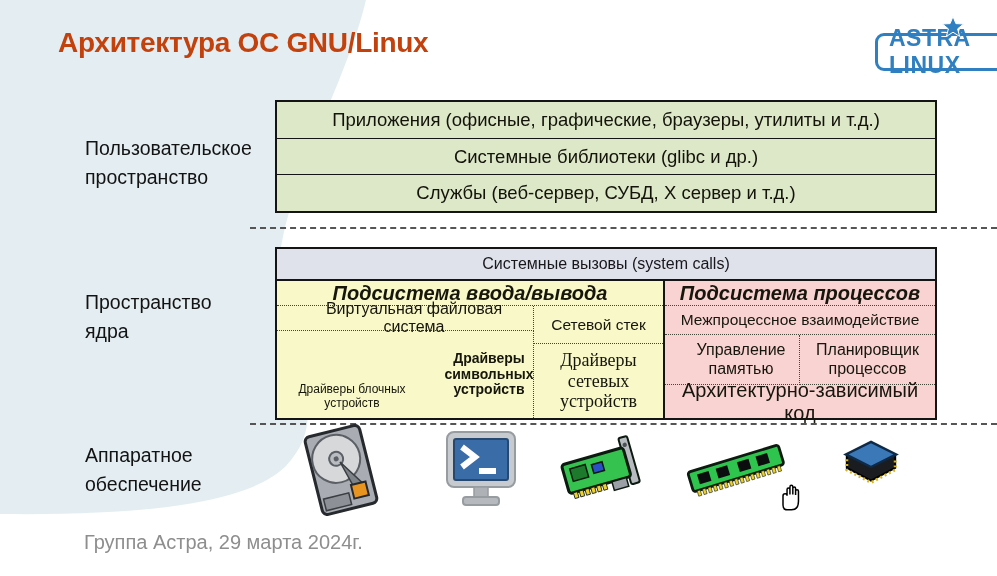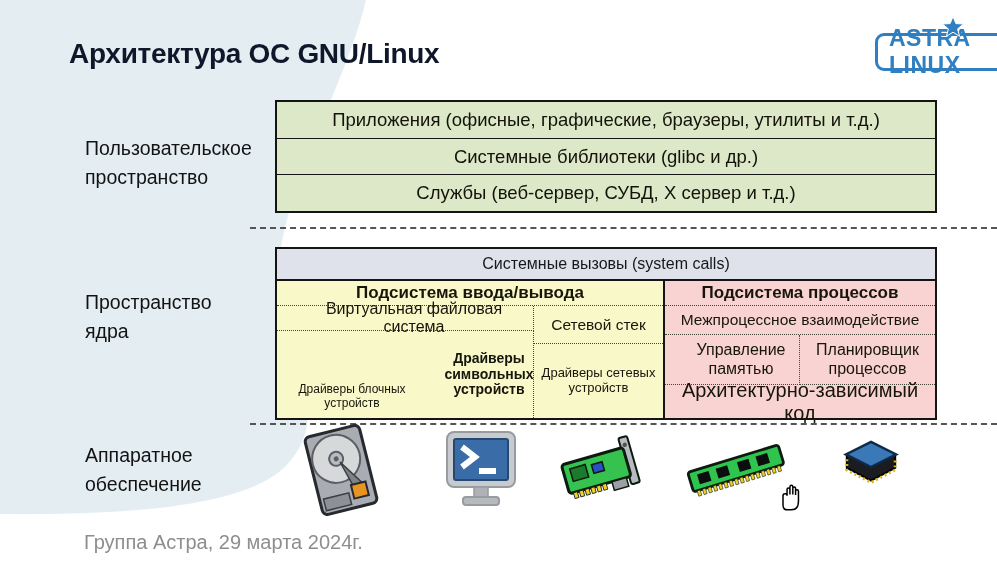--- a/index.html
+++ b/index.html
@@ -1,21 +1,21 @@
 <!DOCTYPE html>
 <html><head>
 <meta charset="utf-8">
 <style>
   html,body{margin:0;padding:0;background:#fff;}
   .slide{position:relative;width:997px;height:576px;overflow:hidden;background:#ffffff;
          font-family:"Liberation Sans", sans-serif;color:#141414;}
   .bg-blob{position:absolute;left:0;top:0;width:997px;height:576px;pointer-events:none;}
 
-  .title{position:absolute;left:55px;top:24px;margin:14px;font-size:28px;font-weight:700;
-         color:#0f172a;letter-spacing:-0.3px;}
+  .title{position:absolute;left:55px;top:24px;margin:3px;font-size:28px;font-weight:700;
+         color:#c2410c;letter-spacing:-0.3px;}
 
   .logo-box{position:absolute;left:875px;top:33px;width:170px;height:38px;border:3px solid #2f7fc1;
             border-radius:9px;background:#fff;display:flex;align-items:center;box-sizing:border-box;
             padding-left:11px;font-weight:700;font-size:23px;color:#2f7fc1;letter-spacing:0.5px;}
   .logo-star{position:absolute;left:941px;top:15px;width:24px;height:24px;}
 
   .side-label{position:absolute;left:85px;font-size:19.5px;line-height:1.5;color:#131313;
               white-space:pre-line;}
   .lbl-user{top:134px;} .lbl-kernel{top:288px;} .lbl-hw{top:441px;}
 
@@ -30,21 +30,21 @@
   .kernel-box{position:absolute;left:275px;top:247px;width:662px;height:173px;box-sizing:border-box;
               border:2px solid #141414;display:flex;flex-direction:column;background:#f8f8c8;}
   .syscalls{height:30px;flex:none;background:#dfe2ea;border-bottom:2px solid #141414;
             display:flex;align-items:center;justify-content:center;font-size:16px;color:#17171c;}
   .kernel-body{flex:1;display:flex;}
   .io-col{width:388px;flex:none;position:relative;background:#f8f8c8;border-right:2px solid #141414;
           box-sizing:border-box;}
   .proc-col{flex:1;position:relative;background:#f9d2d2;}
   .cell{position:absolute;display:flex;align-items:center;justify-content:center;text-align:center;
         box-sizing:border-box;line-height:1.14;color:#16160c;padding:1px 2px;}
-  .hdr{font-weight:700;font-size:17px;}
+  .hdr{font-weight:700;font-size:20px;font-style:italic;}
   .dot-r{border-right:1.5px dotted #45453a;padding-left:20px;} .dot-b{border-bottom:1.5px dotted #45453a;}
 
   .hw-icon{position:absolute;}
   .footer{position:absolute;left:47px;top:531px;font-size:20px;color:#8e8e8e;margin-left:37px;}
 </style>
 </head>
 <body>
 
 <div class="slide">
 
@@ -78,21 +78,21 @@
 
   <div class="kernel-box">
     <div class="syscalls">Системные вызовы (system calls)</div>
     <div class="kernel-body">
       <div class="io-col">
         <div class="cell hdr dot-b" style="left:0;top:0;width:386px;height:25px;">Подсистема ввода/вывода</div>
         <div class="cell dot-r dot-b" style="left:0;top:25px;width:257px;height:25px;font-size:16px;">Виртуальная файловая система</div>
         <div class="cell dot-b" style="left:257px;top:25px;width:129px;height:38px;font-size:15.5px;">Сетевой стек</div>
         <div class="cell dot-r" style="left:150px;top:50px;width:107px;height:87px;font-size:14px;font-weight:bold;">Драйверы символьных устройств</div>
         <div class="cell" style="left:0;top:94px;width:150px;height:43px;font-size:12px;">Драйверы блочных устройств</div>
-        <div class="cell" style="left:257px;top:63px;width:129px;height:74px;font-size:13px;">Драйверы сетевых устройств</div>
+        <div class="cell" style="left:257px;top:63px;width:129px;height:74px;font-size:18px;font-family:Liberation Serif, serif;">Драйверы сетевых устройств</div>
       </div>
       <div class="proc-col">
         <div class="cell hdr dot-b" style="left:0;top:0;width:270px;height:25px;">Подсистема процессов</div>
         <div class="cell dot-b" style="left:0;top:25px;width:270px;height:29px;font-size:15.5px;">Межпроцессное взаимодействие</div>
         <div class="cell dot-r dot-b" style="left:0;top:54px;width:135px;height:50px;font-size:16px;">Управление памятью</div>
         <div class="cell dot-b" style="left:135px;top:54px;width:135px;height:50px;font-size:16px;">Планировщик процессов</div>
         <div class="cell" style="left:0;top:104px;width:270px;height:33px;font-size:20px;">Архитектурно-зависимый код</div>
       </div>
     </div>
   </div>

